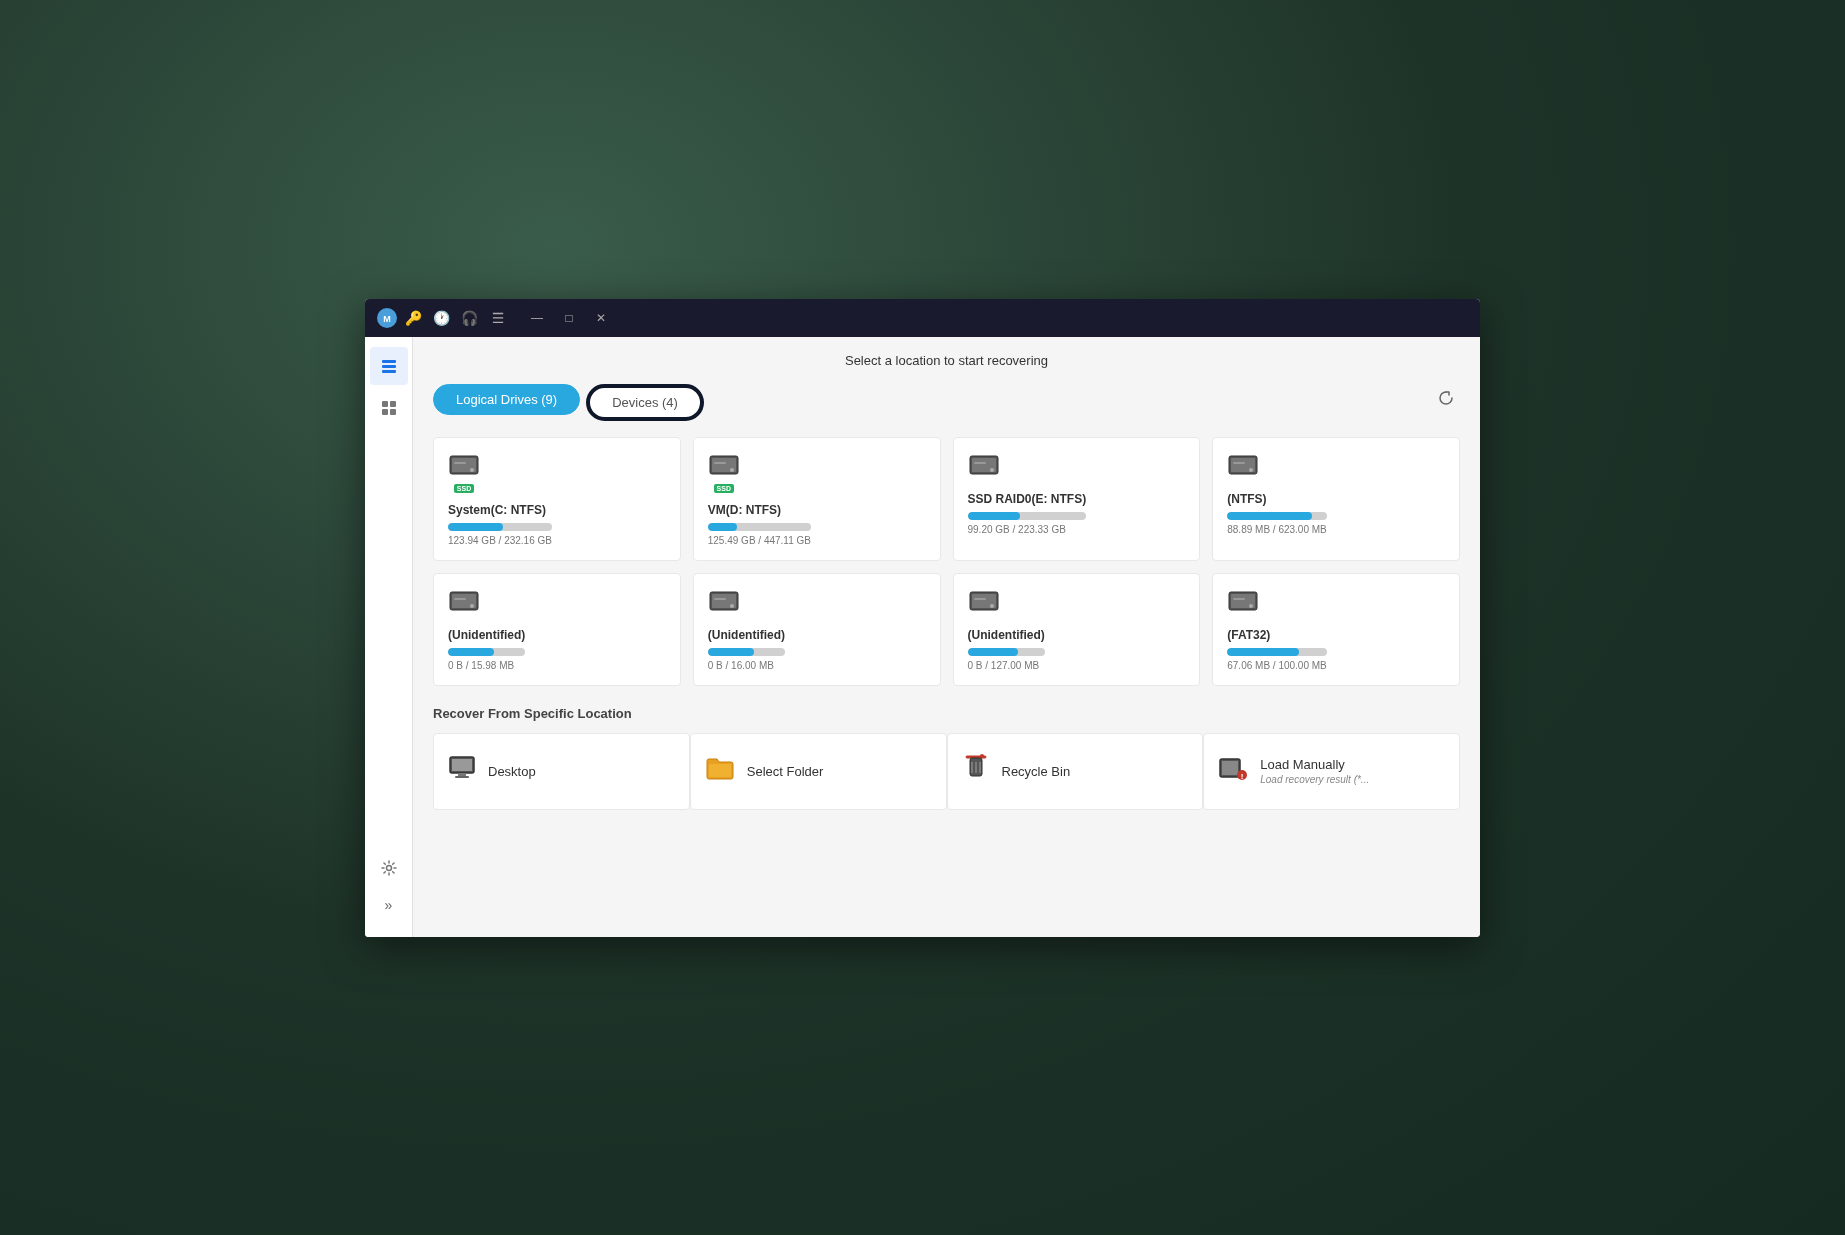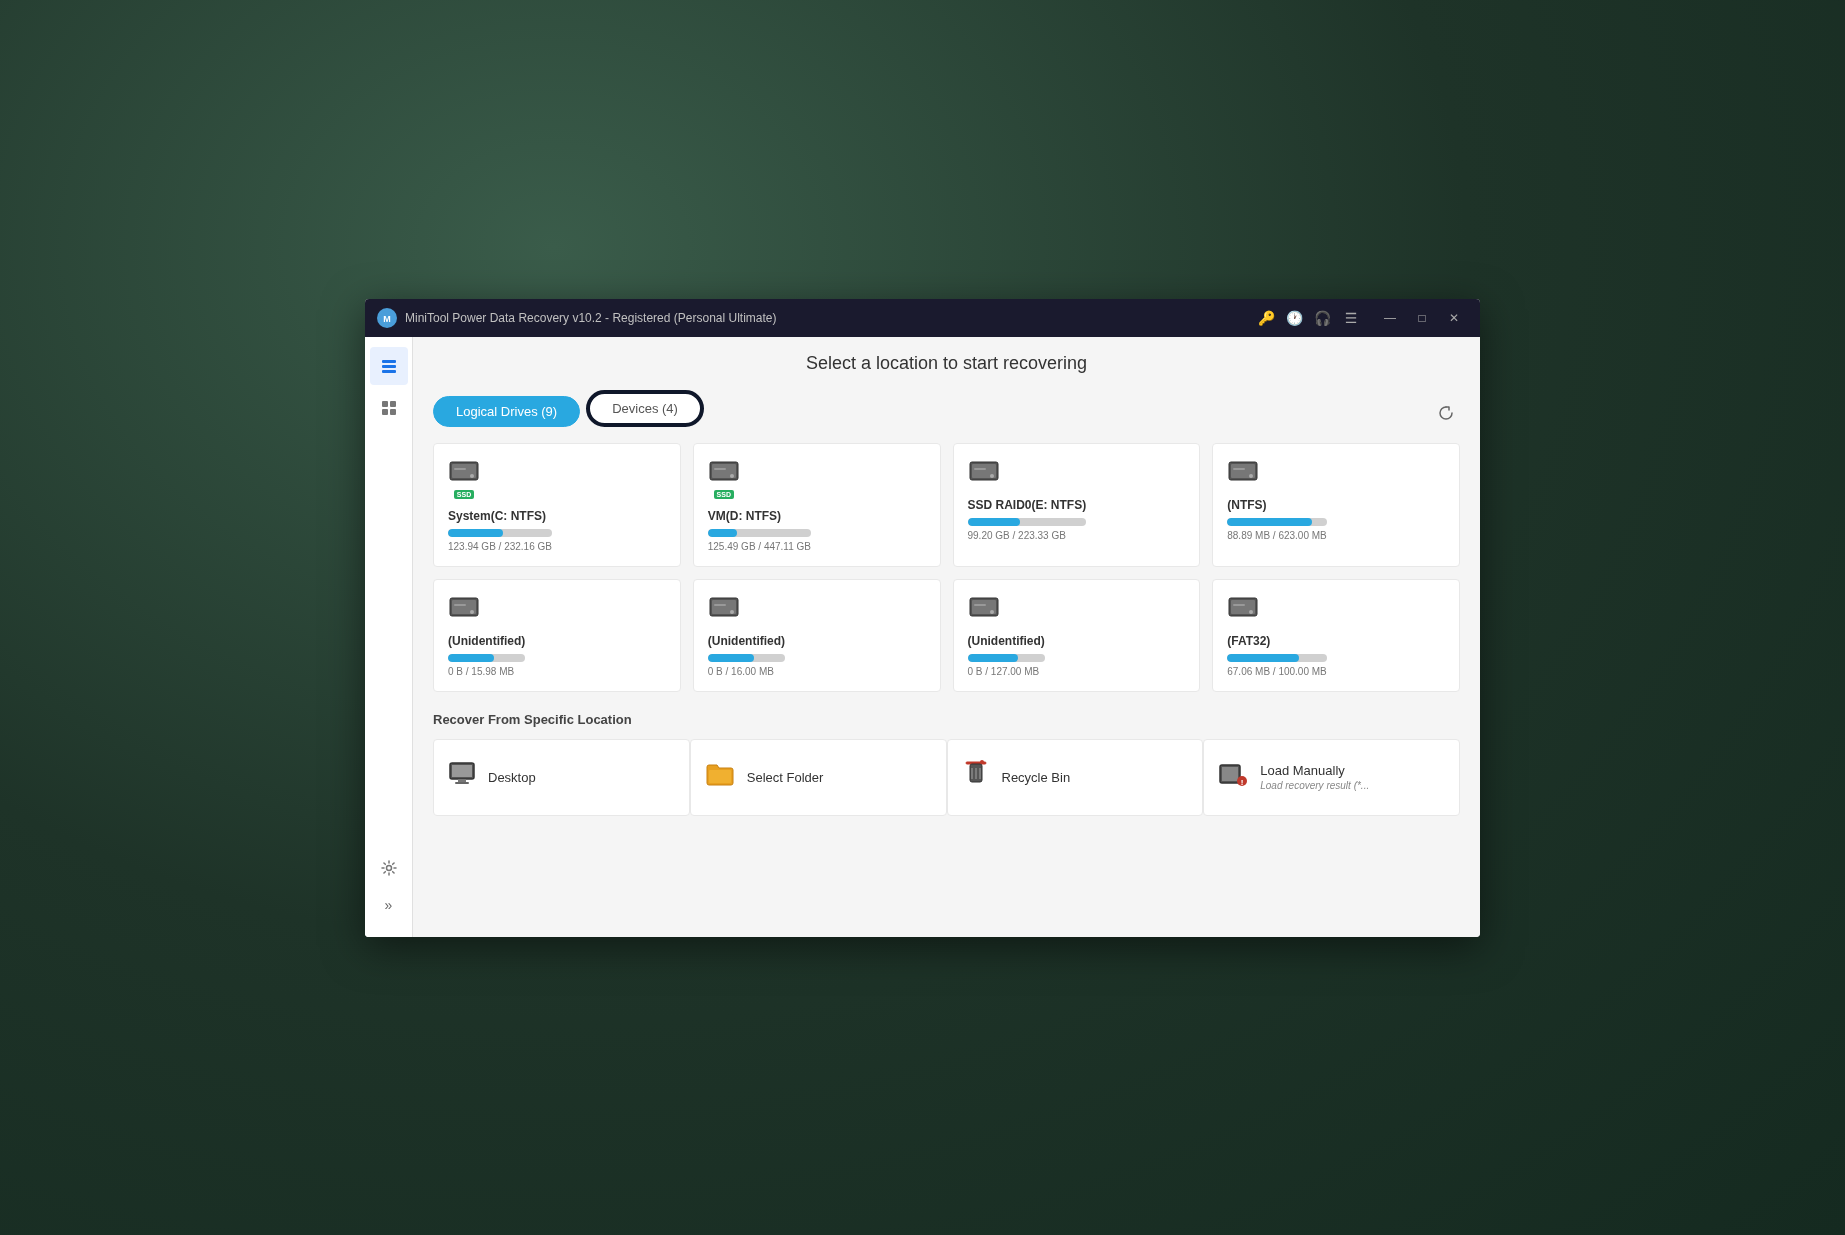--- a/index.html
+++ b/index.html
@@ -137,30 +137,30 @@
     }
 
     
     .content {
       flex: 1;
       padding: 16px 20px 20px 20px;
     }
 
     .page-title {
       text-align: center;
-      font-size: 18px;
+      font-size: 13px;
       color: #333;
       margin-bottom: 16px;
       font-weight: 400;
     }
 
     
     .tabs-row {
       display: flex;
-      align-items: flex-end;
+      align-items: flex-start;
       margin-bottom: 16px;
     }
 
     .tab {
       padding: 7px 22px;
       border-radius: 20px;
       font-size: 13px;
       cursor: pointer;
       border: 1px solid transparent;
       font-weight: 500;
@@ -319,21 +319,20 @@
 
 <div class="window">
 
   <div class="title-bar">
     <div class="title-bar-logo">
       <svg width="16" height="16" viewBox="0 0 16 16">
         <circle cx="8" cy="8" r="7" fill="#4a9eda"></circle>
         <text x="8" y="12" text-anchor="middle" fill="white" font-size="9" font-weight="bold">M</text>
       </svg>
     </div>
-    <span class="title-bar-title">MiniTool Power Data Recovery v10.2 - Registered (Personal Ultimate)</span>
     <div class="title-bar-icons">
       <span class="title-bar-icon" title="License">🔑</span>
       <span class="title-bar-icon" title="History">🕐</span>
       <span class="title-bar-icon" title="Support">🎧</span>
       <span class="title-bar-icon" title="Menu">☰</span>
     </div>
     <div class="title-bar-controls">
       <div class="ctrl-btn">—</div>
       <div class="ctrl-btn">□</div>
       <div class="ctrl-btn close">✕</div>

